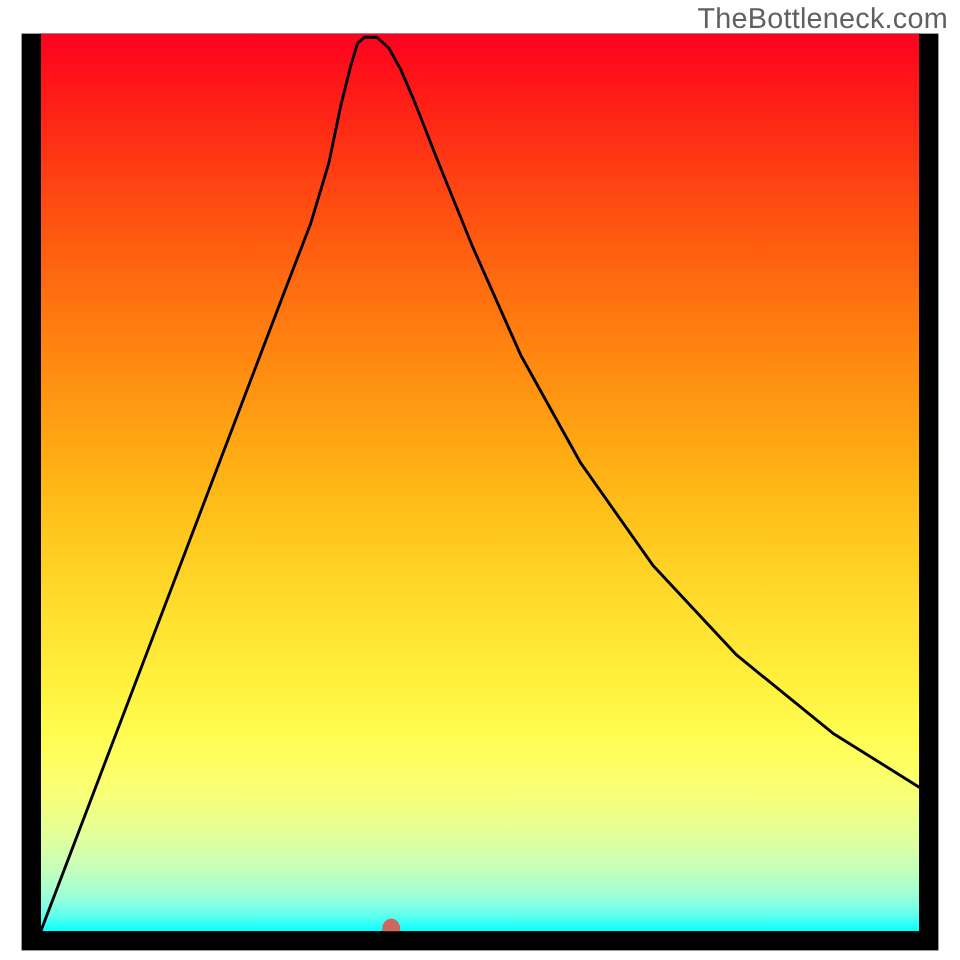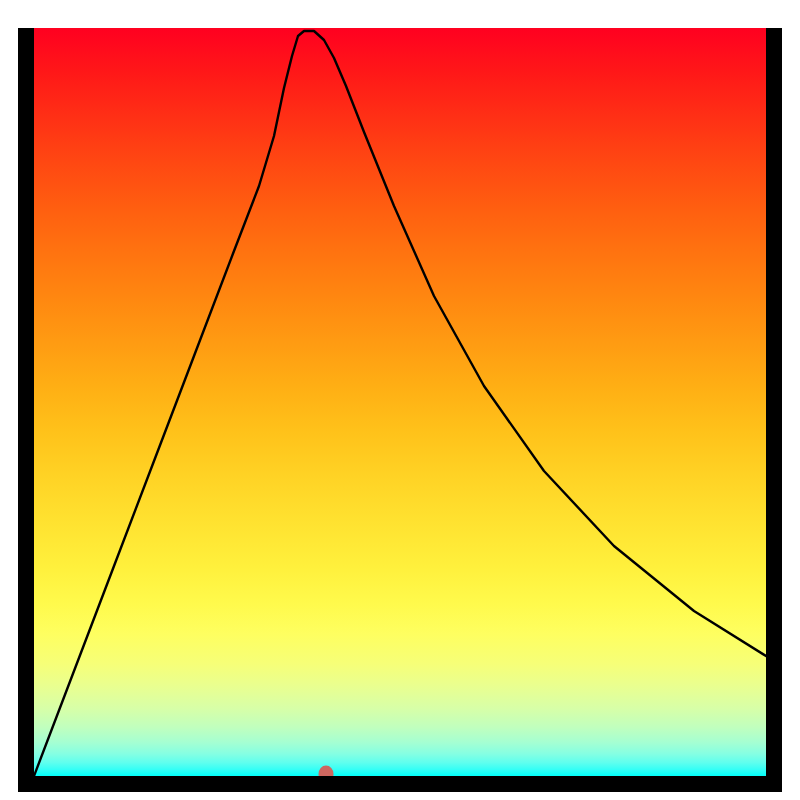--- a/index.html
+++ b/index.html
@@ -86,20 +86,21 @@
     border-radius: 50%;
     background: #ce6760;
     transform: translate(-50%, -50%);
   }
 </style>
 </head>
 <body>
 
 <div class="stage">
 
+  <div class="watermark">TheBottleneck.com</div>
 
   <div class="frame">
     <div class="plot-area">
       <div class="gradient"></div>
 
       <svg class="curve" viewBox="0 0 732 748" preserveAspectRatio="none">
         <path fill="none" stroke="#000000" stroke-width="2.4" stroke-linejoin="round" stroke-linecap="round" d="M0.0 748.0 L40.0 643.0 L80.0 538.0 L120.0 433.0 L160.0 328.0 L200.0 223.0 L225.0 158.0 L240.0 108.0 L250.0 60.0 L258.0 28.0 L264.0 8.0 L270.0 3.0 L280.0 3.0 L290.0 12.0 L300.0 30.0 L312.0 58.0 L330.0 104.0 L360.0 178.0 L400.0 268.0 L450.0 358.0 L510.0 443.0 L580.0 518.0 L660.0 583.0 L732.0 628.0"></path>
       </svg>
 
       <div class="marker" style="left: 292px; top: 746px; background: rgb(206, 103, 96);"></div>

